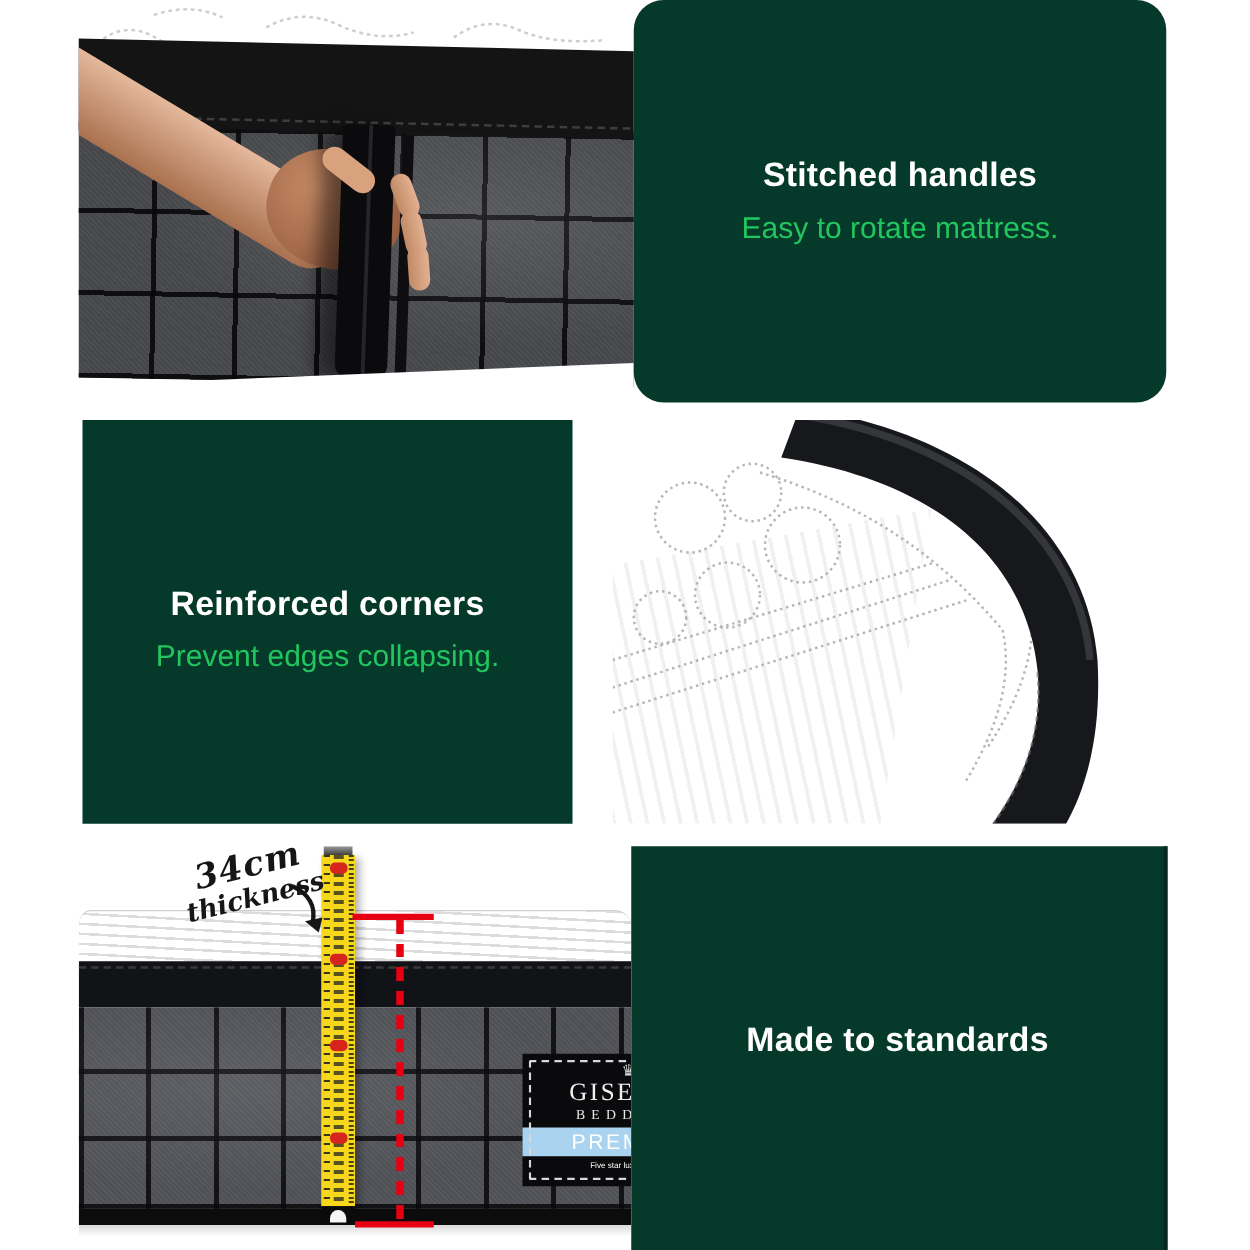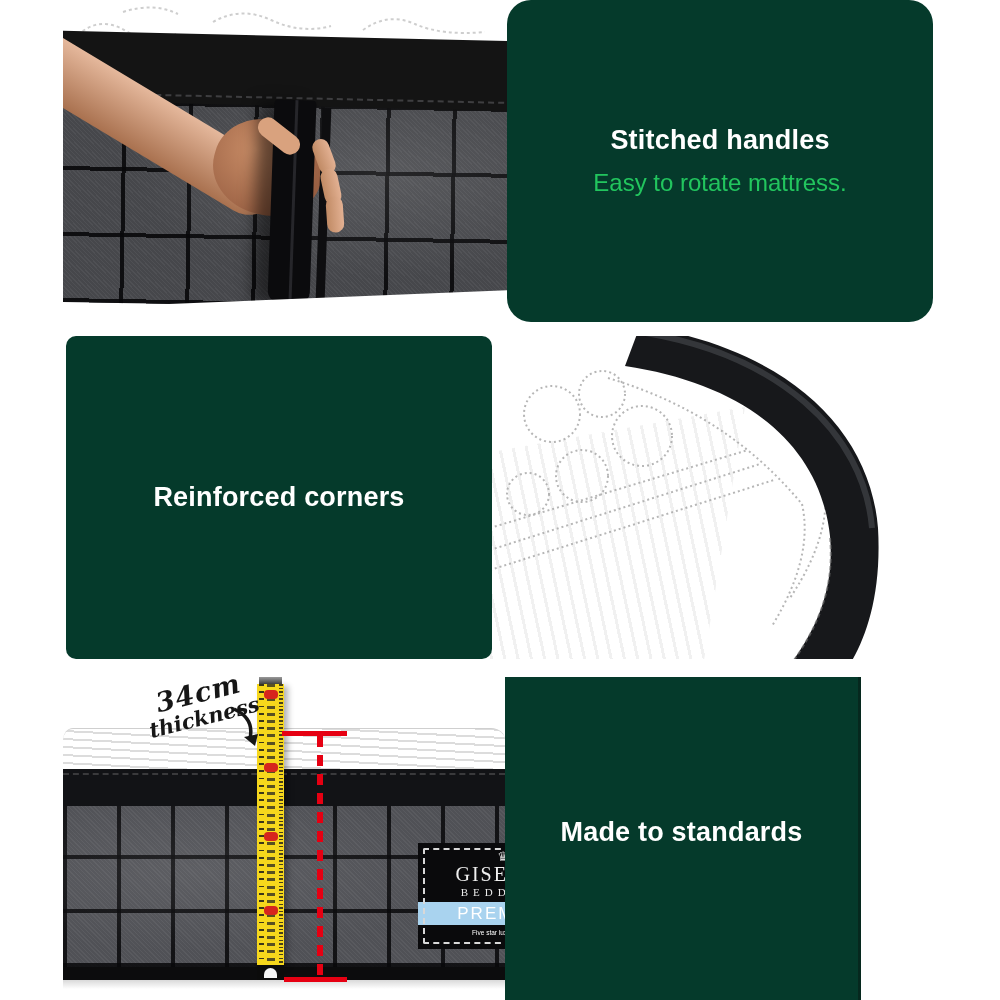--- a/index.html
+++ b/index.html
@@ -40,30 +40,30 @@
   .f1{left:243px;top:148px;transform:rotate(70deg);}
   .f2{left:250px;top:178px;transform:rotate(78deg);}
   .f3{left:254px;top:206px;transform:rotate(86deg);}
   .thumb{position:absolute;left:192px;top:126px;width:48px;height:20px;border-radius:10px;
          background:#d9a27e;transform:rotate(38deg);z-index:5;}
   .m1-cut{position:absolute;left:-20px;top:299px;width:500px;height:90px;background:#fff;
           transform:rotate(-2.3deg);z-index:6;}
   .squiggles{position:absolute;left:0;top:0;z-index:0;opacity:.65;}
 
   
-  .panel2{left:66px;top:336px;width:426px;height:323px;padding-top:12px;box-sizing:border-box;border-radius:10px;}
+  .panel2{left:66px;top:336px;width:392px;height:323px;padding-top:12px;box-sizing:border-box;}
   .photo2{left:490px;top:336px;width:510px;height:323px;}
   .pleats{position:absolute;left:0;top:0;width:100%;height:100%;opacity:.75;
           background:repeating-linear-gradient(78deg,#ececec 0 3px,#ffffff 3px 13px);
           clip-path:polygon(0 36%, 50% 22%, 42% 100%, 0 100%);}
   .photo2 svg{position:absolute;left:0;top:0;}
 
   
   .photo3{left:63px;top:677px;width:442px;height:323px;}
-  .panel3{left:505px;top:677px;width:356px;height:323px;border-right:3px solid var(--panel-green-edge);
+  .panel3{left:505px;top:677px;width:429px;height:323px;border-right:3px solid var(--panel-green-edge);
           box-sizing:border-box;gap:24px;}
   .pillow3{position:absolute;left:0;top:51px;width:442px;height:41px;border-radius:10px 14px 0 0/12px 12px 0 0;
            border-top:1px solid #cfcfcf;
            background:repeating-linear-gradient(3deg,#ffffff 0 6px,#dcdcdc 6px 8px);}
   .band3{position:absolute;left:0;top:92px;width:442px;height:37px;background:#121316;}
   .band3:after{content:"";position:absolute;left:0;right:0;top:4px;border-top:2px dashed #3a3a3c;}
   .quilt3{position:absolute;left:0;top:129px;width:442px;height:161px;background-color:#505156;
     background-image:
       radial-gradient(ellipse at 30% 40%, rgba(255,255,255,.08), transparent 60%),
       repeating-linear-gradient(90deg, rgba(8,8,10,.85) 0 4px, transparent 4px 54px),
@@ -140,20 +140,21 @@
     <div class="thumb"></div>
     <div class="m1-cut"></div>
   </div>
   <div class="panel panel1">
     <h2>Stitched handles</h2>
     <p>Easy to rotate mattress.</p>
   </div>
 
   <div class="panel panel2">
     <h2>Reinforced corners</h2>
+    <p>Prevent edges collapsing.</p>
   </div>
   <div class="photo photo2">
     <div class="pleats"></div>
     <svg width="510" height="323">
       <g fill="none" stroke="#a5a5a5" stroke-width="2" stroke-dasharray="2 3" opacity="0.8">
         <circle cx="62" cy="78" r="28"></circle>
         <circle cx="112" cy="58" r="23"></circle>
         <circle cx="152" cy="100" r="30"></circle>
         <circle cx="92" cy="140" r="26"></circle>
         <circle cx="38" cy="158" r="21"></circle>

